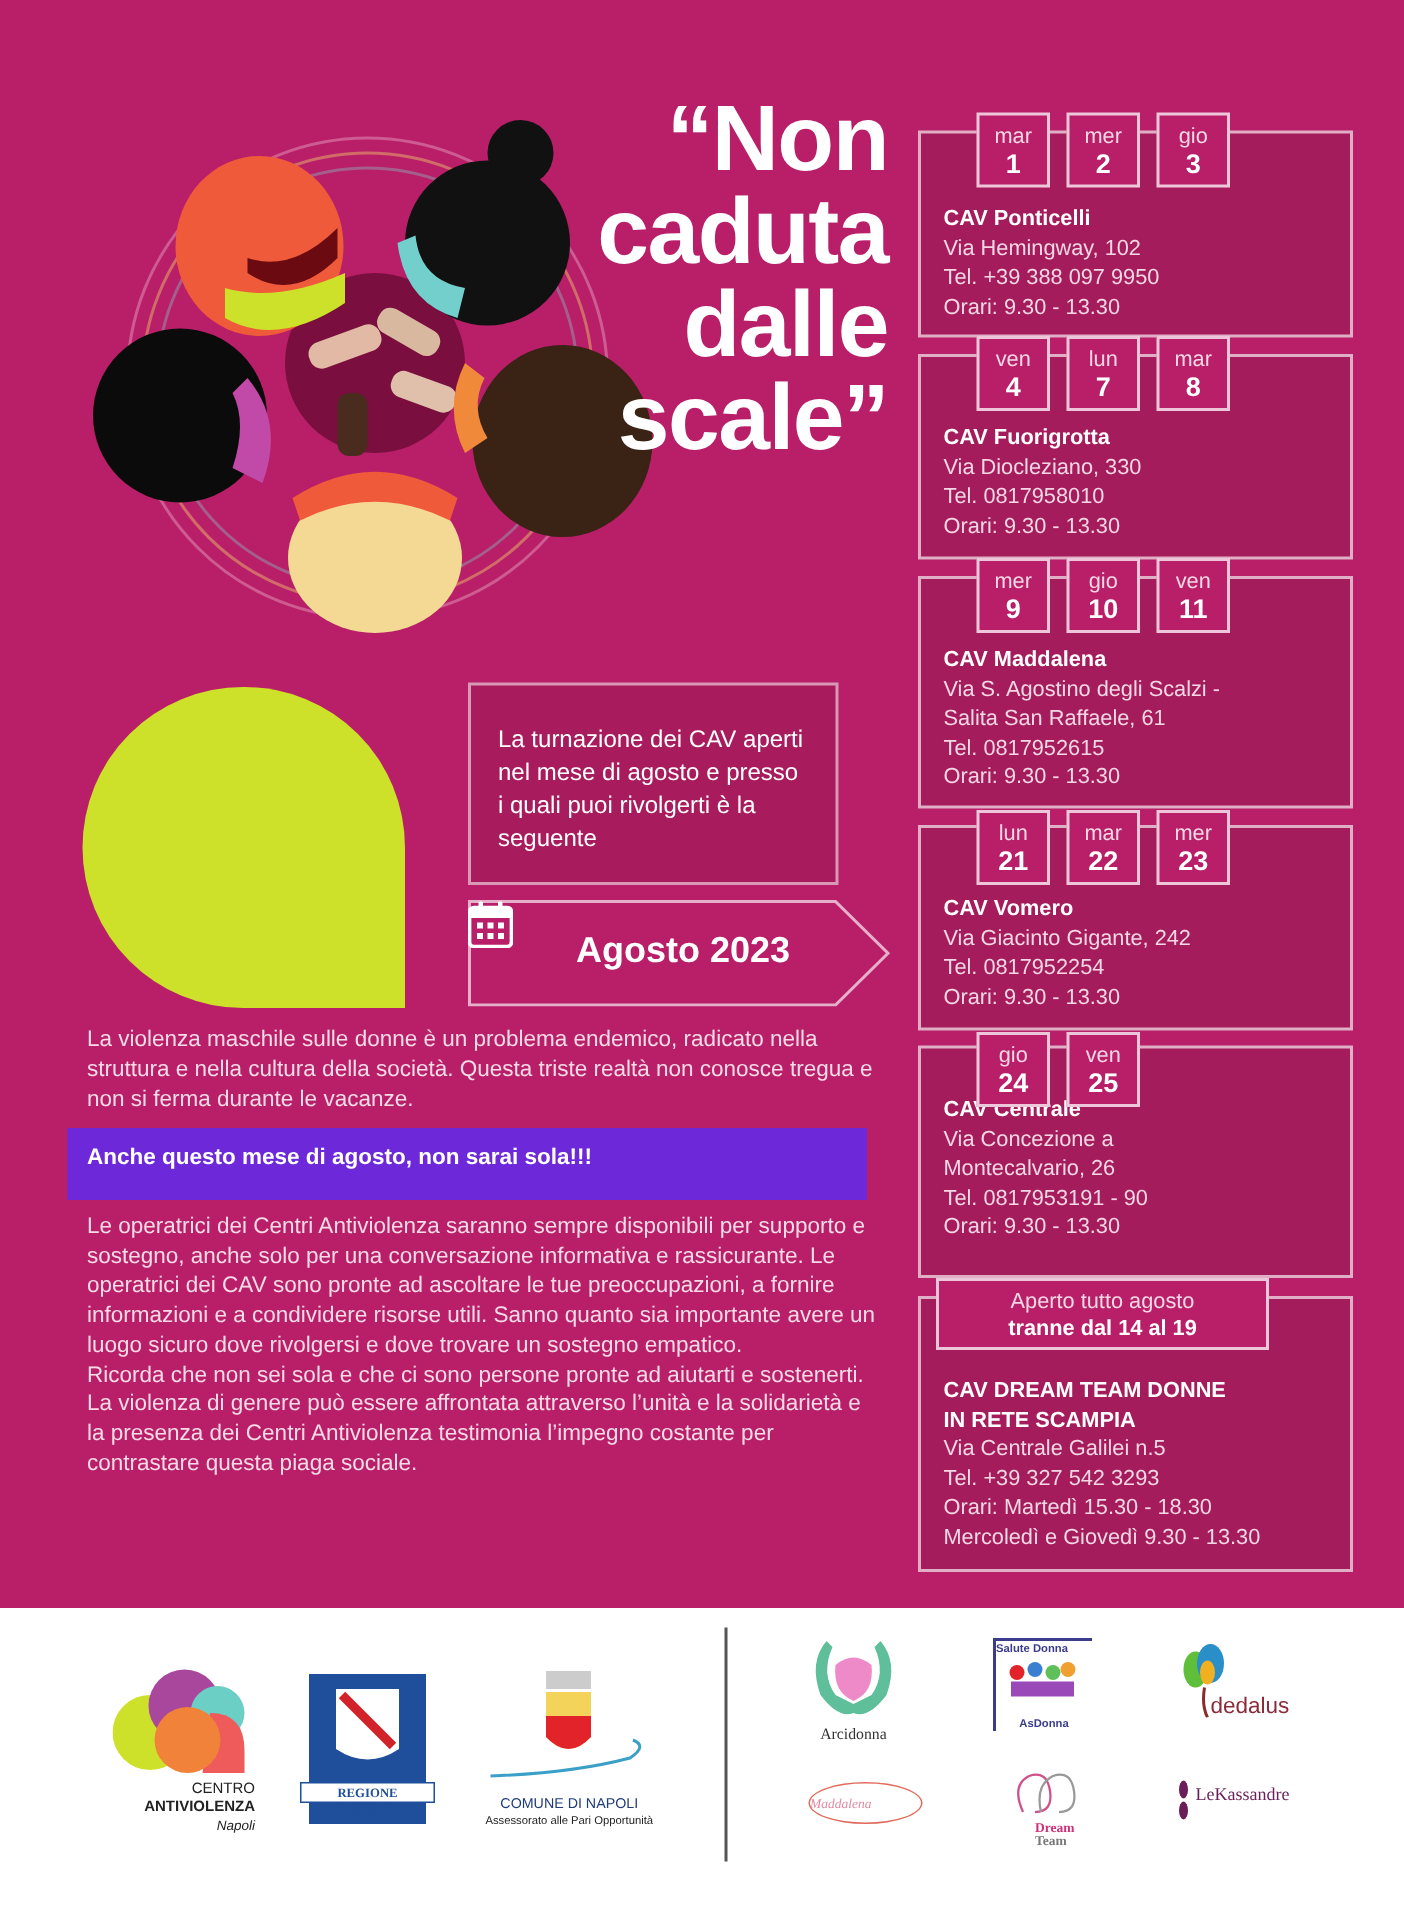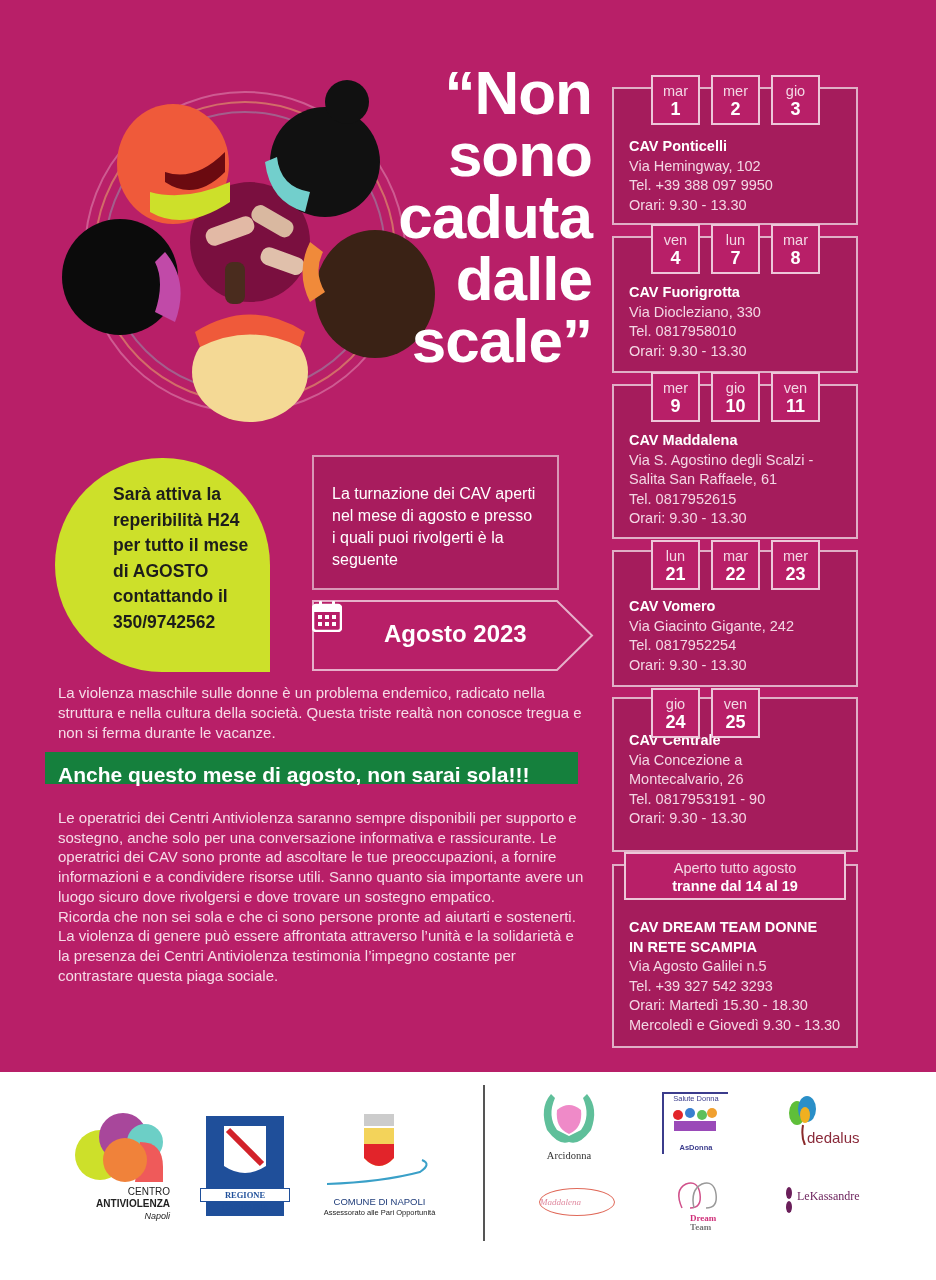--- a/index.html
+++ b/index.html
@@ -24,28 +24,28 @@
   
   .arrow-box { position: absolute; left: 312px; top: 600px; width: 282px; height: 71px; }
   .arrow-box svg { position: absolute; left: 0; top: 0; }
   .arrow-icon { position: absolute; left: 22px; top: 18px; width: 30px; height: 32px; }
   .arrow-label { position: absolute; left: 72px; top: 20px; font-weight: 700; font-size: 24px; color: #fff; }
 
   
   .intro { position: absolute; left: 58px; top: 683px; width: 530px; font-size: 15px; line-height: 20px; color: #f6dbe7; }
 
   
-  .banner { position: absolute; left: 45px; top: 752px; width: 533px; height: 32px; background: #15803d; padding: 11px 13px; font-weight: 700; font-size: 21px; color: #fff; }
+  .banner { position: absolute; left: 45px; top: 752px; width: 533px; height: 48px; background: #6d28d9; padding: 11px 13px; font-weight: 700; font-size: 15px; color: #fff; }
 
   
   .body-text { position: absolute; left: 58px; top: 808px; width: 530px; font-size: 15px; line-height: 19.7px; color: #f6dbe7; }
   .body-text p { margin-bottom: 19.7px; }
 
   
-  .card { position: absolute; left: 612px; width: 246px; border: 2px solid rgba(255,255,255,0.65); background: #a51c5c; }
+  .card { position: absolute; left: 612px; width: 290px; border: 2px solid rgba(255,255,255,0.65); background: #a51c5c; }
   .card-content { position: absolute; left: 15px; font-size: 14.5px; line-height: 19.5px; color: #f3d7e4; }
   .card-name { font-weight: 700; color: #fff; }
   .day { position: absolute; width: 49px; height: 50px; border: 2px solid rgba(255,255,255,0.75); background: #b81f68; text-align: center; }
   .day .dw { display: block; font-size: 14.5px; line-height: 16px; margin-top: 6px; color: #f3d7e4; }
   .day .dn { display: block; font-size: 18px; font-weight: 700; line-height: 20px; color: #fff; }
   .open-tag { position: absolute; left: 624px; top: 852px; width: 222px; height: 48px; border: 2px solid rgba(255,255,255,0.75); background: #b81f68; text-align: center; font-size: 14.5px; line-height: 18px; padding-top: 5px; color: #f3d7e4; }
   .open-tag b { color: #fff; }
 
   
   .footer { position: absolute; left: 0; top: 1070px; width: 936px; height: 210px; background: #fff; border-top: 2px solid #b81f68; }
@@ -84,35 +84,26 @@
 
     <ellipse cx="320" cy="232" rx="60" ry="64" fill="#3a2215"></ellipse>
     <path d="M255 180 Q240 210 255 240 L270 230 Q258 210 268 190Z" fill="#f08a3a"></path>
 
     <ellipse cx="195" cy="310" rx="58" ry="50" fill="#f4d995"></ellipse>
     <path d="M140 270 Q195 235 250 270 L245 285 Q195 260 145 285Z" fill="#ef5a3a"></path>
   </svg>
 
   <div class="title">
     <span>“Non</span>
-    <span>sono</span>
     <span>caduta</span>
     <span>dalle</span>
     <span>scale”</span>
   </div>
 
   <div class="bubble"></div>
-  <div class="bubble-text">
-    <div>Sarà attiva la</div>
-    <div>reperibilità H24</div>
-    <div>per tutto il mese</div>
-    <div>di AGOSTO</div>
-    <div>contattando il</div>
-    <div>350/9742562</div>
-  </div>
 
   <div class="infobox">
     <span>La turnazione dei CAV aperti nel mese di agosto e presso i quali puoi rivolgerti è la seguente</span>
   </div>
 
   <div class="arrow-box">
     <svg width="282" height="71" viewBox="0 0 282 71">
       <path d="M1 1 L245 1 L280 35.5 L245 70 L1 70 Z" fill="#b81f68" stroke="rgba(255,255,255,0.65)" stroke-width="2"></path>
     </svg>
     <svg class="arrow-icon" viewBox="0 0 30 32" width="30" height="32">
@@ -243,21 +234,21 @@
     </div>
   <div class="day" style="left:711px;top:688px;">
       <span class="dw">ven</span>
       <span class="dn">25</span>
     </div>
 
   <div class="card" style="top:864px;height:184px;">
     <div class="card-content" style="top:52px;">
       <div class="card-name">CAV DREAM TEAM DONNE</div>
       <div class="card-name">IN RETE SCAMPIA</div>
-      <div>Via Agosto Galilei n.5</div>
+      <div>Via Centrale Galilei n.5</div>
       <div>Tel. +39 327 542 3293</div>
       <div>Orari: Martedì 15.30 - 18.30</div>
       <div>Mercoledì e Giovedì 9.30 - 13.30</div>
     </div>
   </div>
   <div class="open-tag">
     <div>Aperto tutto agosto</div>
     <b>tranne dal 14 al 19</b>
   </div>
 </div>
@@ -303,21 +294,21 @@
 
 <div class="logo" style="left:537px;top:1090px;width:64px;height:72px;text-align:center;">
   <svg width="64" height="56" viewBox="0 0 64 56">
     <path d="M14 4 Q2 18 10 40 Q22 56 32 52 Q42 56 54 40 Q62 18 50 4 L46 8 Q54 26 44 40 L32 46 L20 40 Q10 26 18 8Z" fill="#5fbf9a"></path>
     <path d="M20 20 Q32 10 44 20 Q46 38 32 44 Q18 38 20 20Z" fill="#ef8ac8"></path>
   </svg>
   <div style="font-family:'Liberation Serif',serif;font-size:10.5px;color:#333;">Arcidonna</div>
 </div>
 
 <div class="logo" style="left:662px;top:1092px;width:66px;height:62px;border-left:2px solid #3b3c8c;border-top:2px solid #3b3c8c;">
-  <div style="font-size:7.5px;color:#3b3c8c;font-weight:400;text-align:center;">Salute Donna</div>
+  <div style="font-size:7.5px;color:#3b3c8c;font-weight:700;text-align:left;">Salute Donna</div>
   <svg width="60" height="36" viewBox="0 0 60 36">
     <circle cx="14" cy="12" r="5" fill="#e2242a"></circle>
       <circle cx="26" cy="10" r="5" fill="#3a7fd0"></circle>
     <circle cx="38" cy="12" r="5" fill="#5fbf5a"></circle>
       <circle cx="48" cy="10" r="5" fill="#f0a030"></circle>
     <rect x="10" y="18" width="42" height="10" fill="#9a4ab8"></rect>
   </svg>
   <div style="font-size:7.5px;color:#3b3c8c;font-weight:700;text-align:center;">AsDonna</div>
 </div>
 

